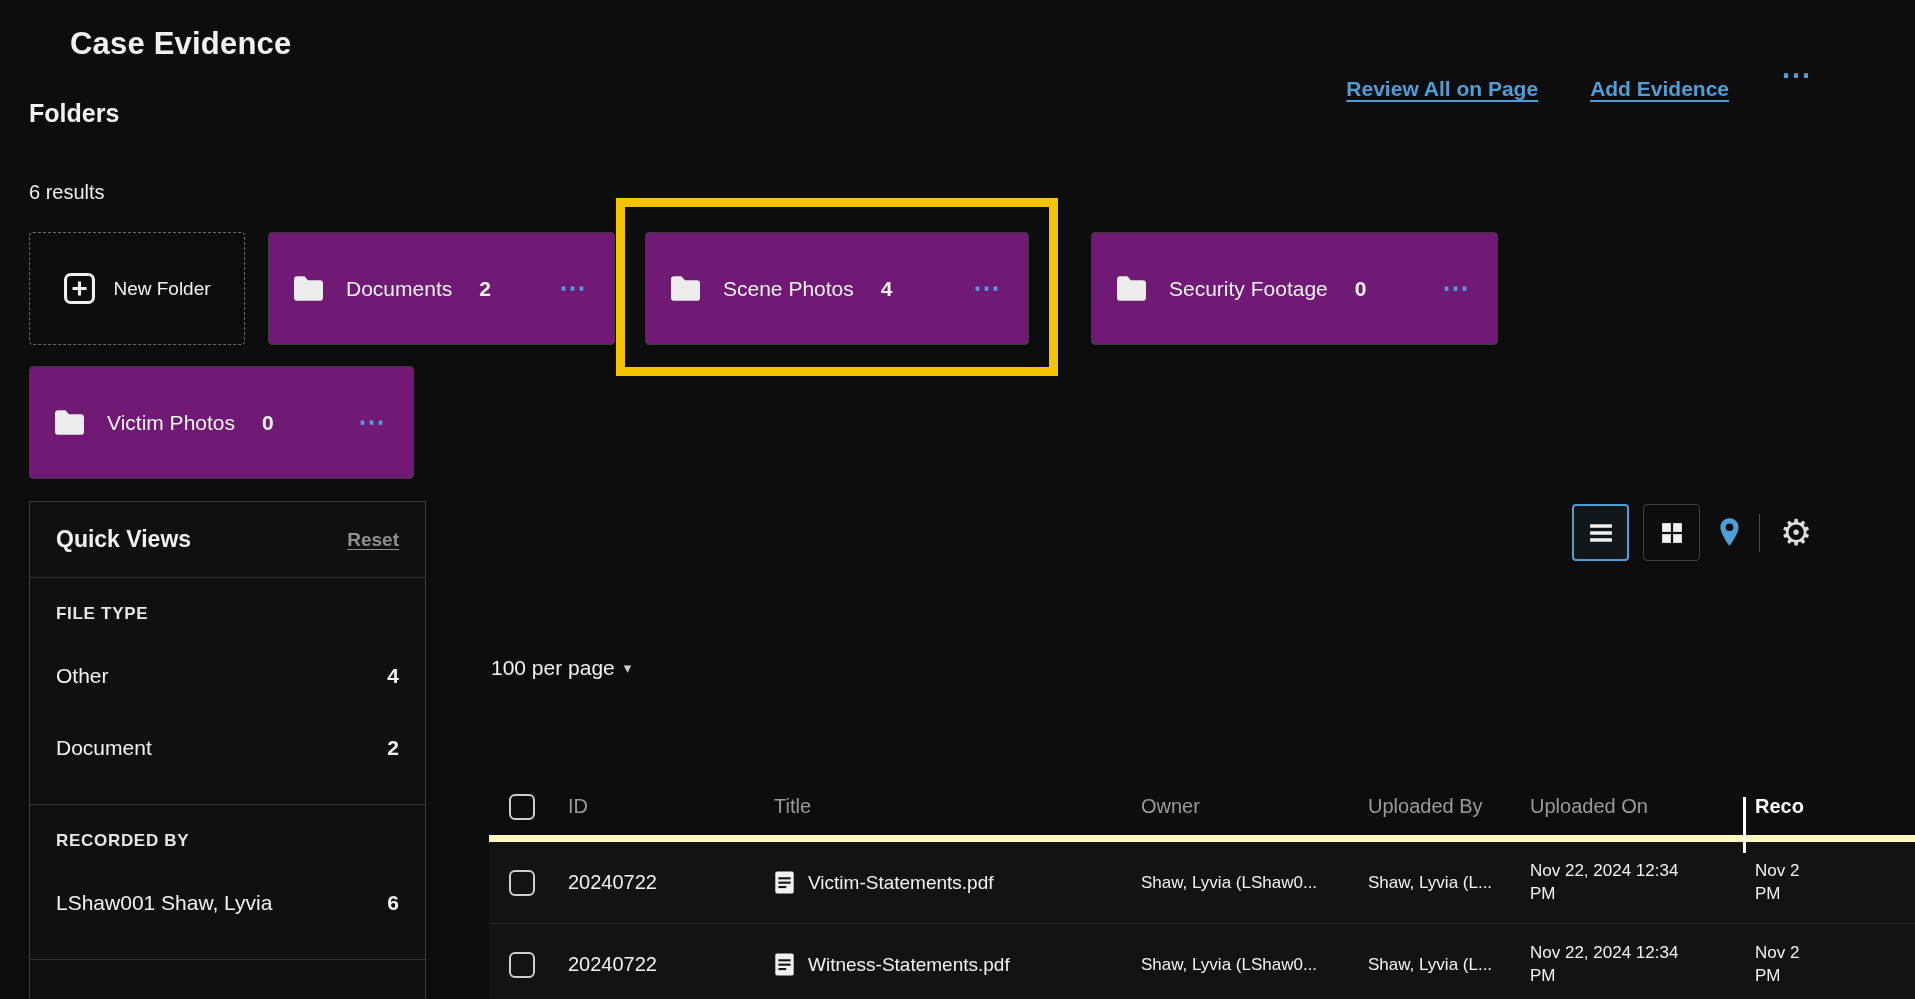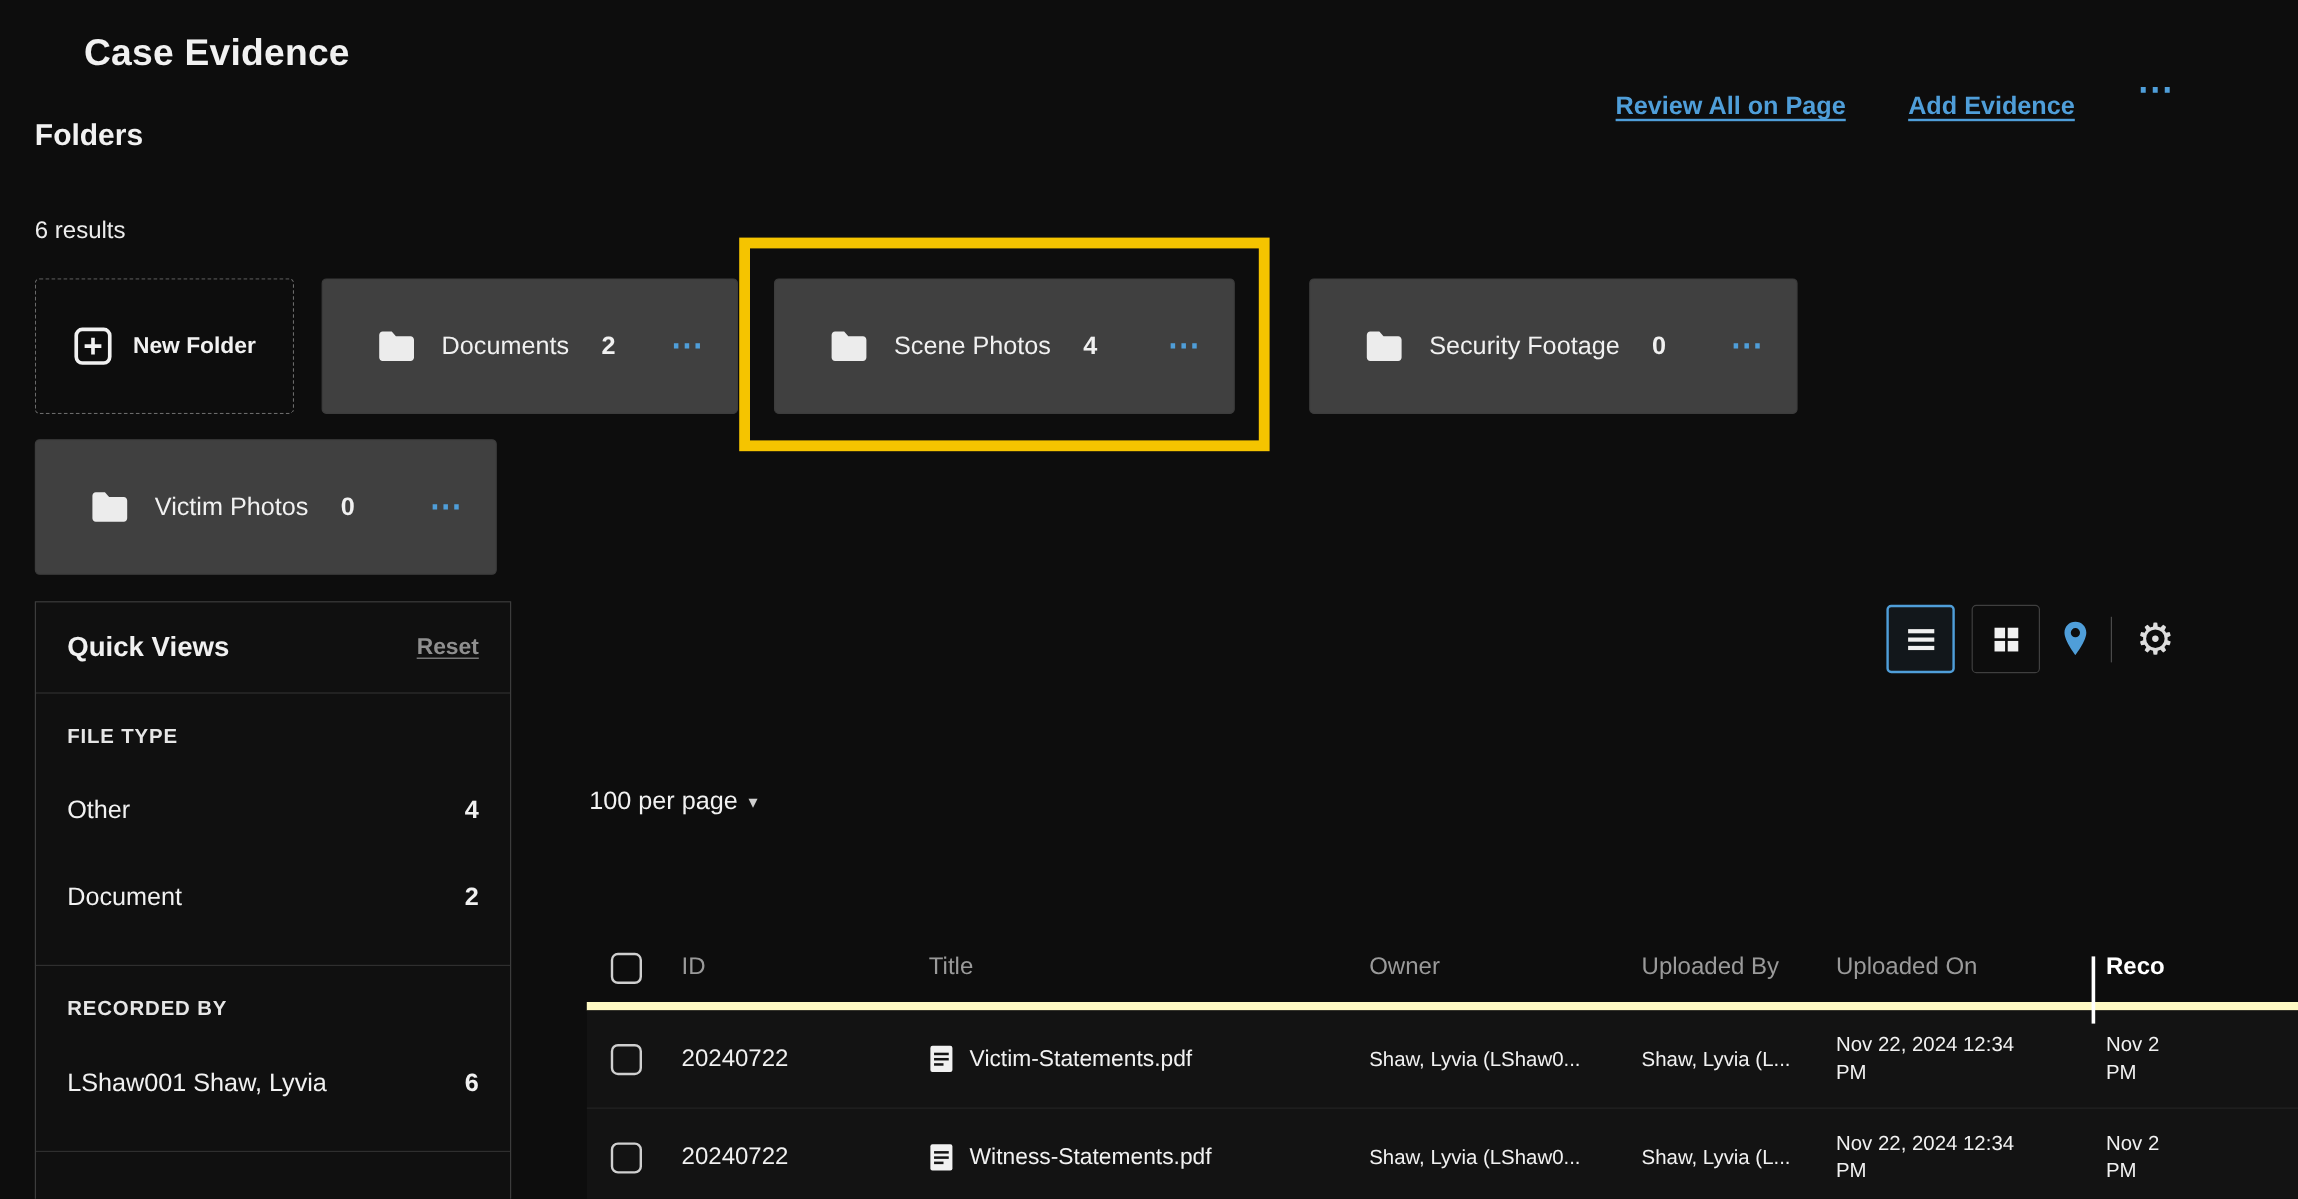--- a/index.html
+++ b/index.html
@@ -11,30 +11,30 @@
   }
   
   .page-title { position:absolute; left:29px; top:26px; font-size:31px; font-weight:700; letter-spacing:.2px;margin-left:41px; }
   .folders-sub { position:absolute; left:29px; top:99px; font-size:25px; font-weight:700; }
   .results-count { position:absolute; left:29px; top:141px; font-size:20px; color:#ededed;margin-top:40px; }
   .header-actions { position:absolute; top:58px; right:104px; display:flex; align-items:center; gap:52px; height:34px; }
   .hlink { color:var(--accent-blue); font-size:21px; font-weight:700; text-decoration:underline; text-underline-offset:4px; cursor:pointer;margin-top:28px; }
   .dots { color:var(--accent-blue); font-size:30px; font-weight:700; line-height:1; cursor:pointer; }
   
   .folder-card {
-    position:absolute; top:232px; height:113px; background:#404040;
+    position:absolute; top:232px; height:113px; background:#701a75;
     border:1px solid #3c3c3c; border-radius:4px;
-    display:flex; align-items:center; padding:0 28px 0 44px; cursor:pointer;
+    display:flex; align-items:center; padding:0 28px 0 22px; cursor:pointer;
   }
   .folder-card.dashed { border:1px dashed #6a6a6a; background:transparent; justify-content:center; padding:0 16px; }
   .folder-card .fname { font-size:21px; margin-left:20px; white-space:nowrap; }
   .folder-card .fcount { font-size:21px; font-weight:600; margin-left:27px; }
   .folder-card .card-dots { margin-left:auto; color:var(--accent-blue); font-size:27px; font-weight:700; line-height:1; }
   .new-label { font-size:19px; margin-left:17px; }
-  .card-new { left:29px; width:216px;font-weight:bold; }
+  .card-new { left:29px; width:216px; }
   .card-documents { left:268px; width:347px; }
   .card-scene { left:645px; width:384px; }
   .card-security { left:1091px; width:407px; }
   .card-victim { left:29px; top:366px; width:385px; }
   .highlight-box {
     position:absolute; left:616px; top:198px; width:442px; height:178px;
     border:9px solid var(--highlight-yellow); pointer-events:none; z-index:5;
   }
   
   .quick-views { position:absolute; left:29px; top:501px; width:397px; height:540px; border:1px solid #3c3c3c; background:#101010; }

